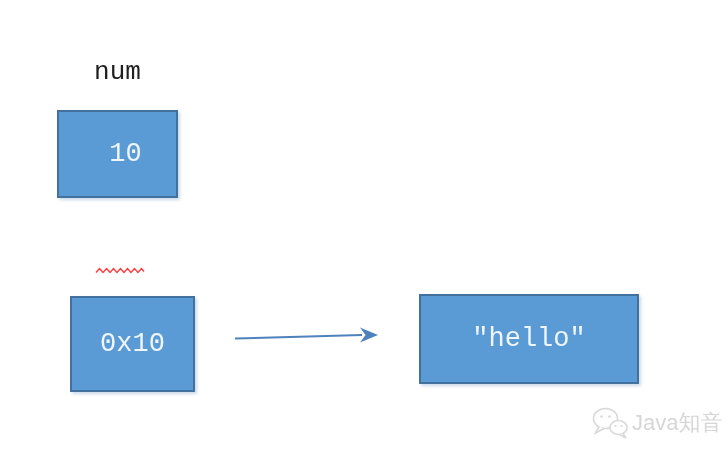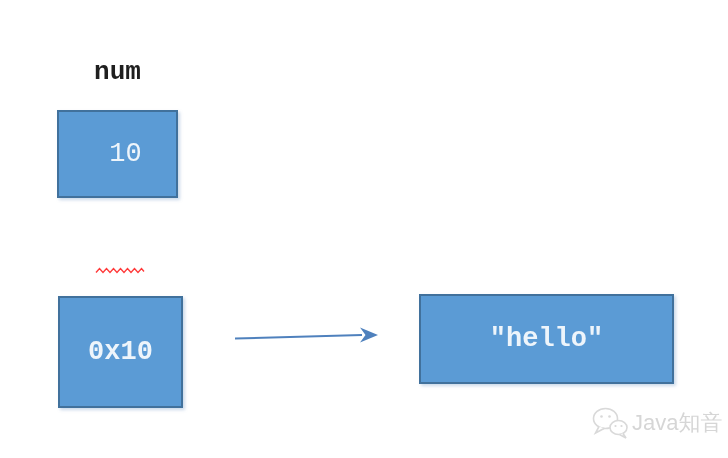--- a/index.html
+++ b/index.html
@@ -20,21 +20,21 @@
     width: 728px;
     height: 458px;
     background: var(--background);
     overflow: hidden;
     font-family: "Liberation Mono", "DejaVu Sans Mono", monospace;
   }
   .var-label {
     position: absolute;
     text-align: center;
     font-size: 26px;
-    font-weight: 700;
+    font-weight: 400;
     line-height: 26px;
     color: var(--label-text);
     letter-spacing: 0px;
   }
   .label-num { left: 57px; top: 59px; width: 121px; }
   .label-str { left: 58px; top: 241px; width: 124px; }
   .squiggle {
     position: absolute;
     left: 58px;
     top: 267px;
@@ -48,22 +48,22 @@
     align-items: center;
     justify-content: center;
     background: var(--box-fill);
     border: 2px solid var(--box-border);
     box-shadow: 2px 2px 3px rgba(110, 150, 195, 0.35);
     color: var(--box-text);
     font-size: 27px;
     font-weight: 400;
   }
   .box-num { left: 57px; top: 110px; width: 121px; height: 88px; padding-left: 16px; }
-  .box-str { left: 58px; top: 296px; width: 125px; height: 112px; font-weight: bold; }
-  .box-hello { left: 419px; top: 294px; width: 255px; height: 90px; font-weight: bold; }
+  .box-str { left: 70px; top: 296px; width: 125px; height: 96px; }
+  .box-hello { left: 419px; top: 294px; width: 220px; height: 90px; }
   .arrow-svg { position: absolute; left: 230px; top: 323px; }
   .watermark {
     position: absolute;
     left: 592px;
     top: 406px;
     display: flex;
     align-items: center;
     gap: 4px;
     font-family: "Liberation Sans", sans-serif;
   }

